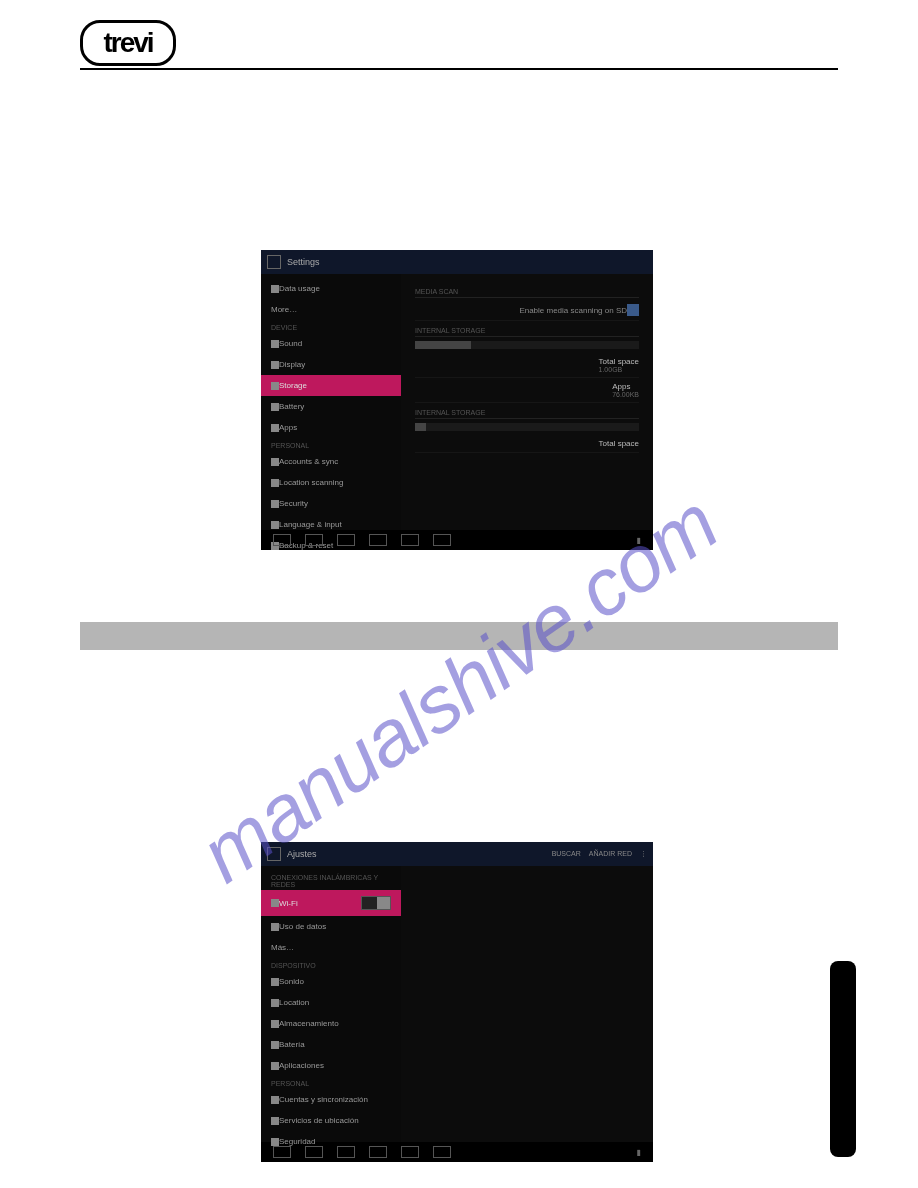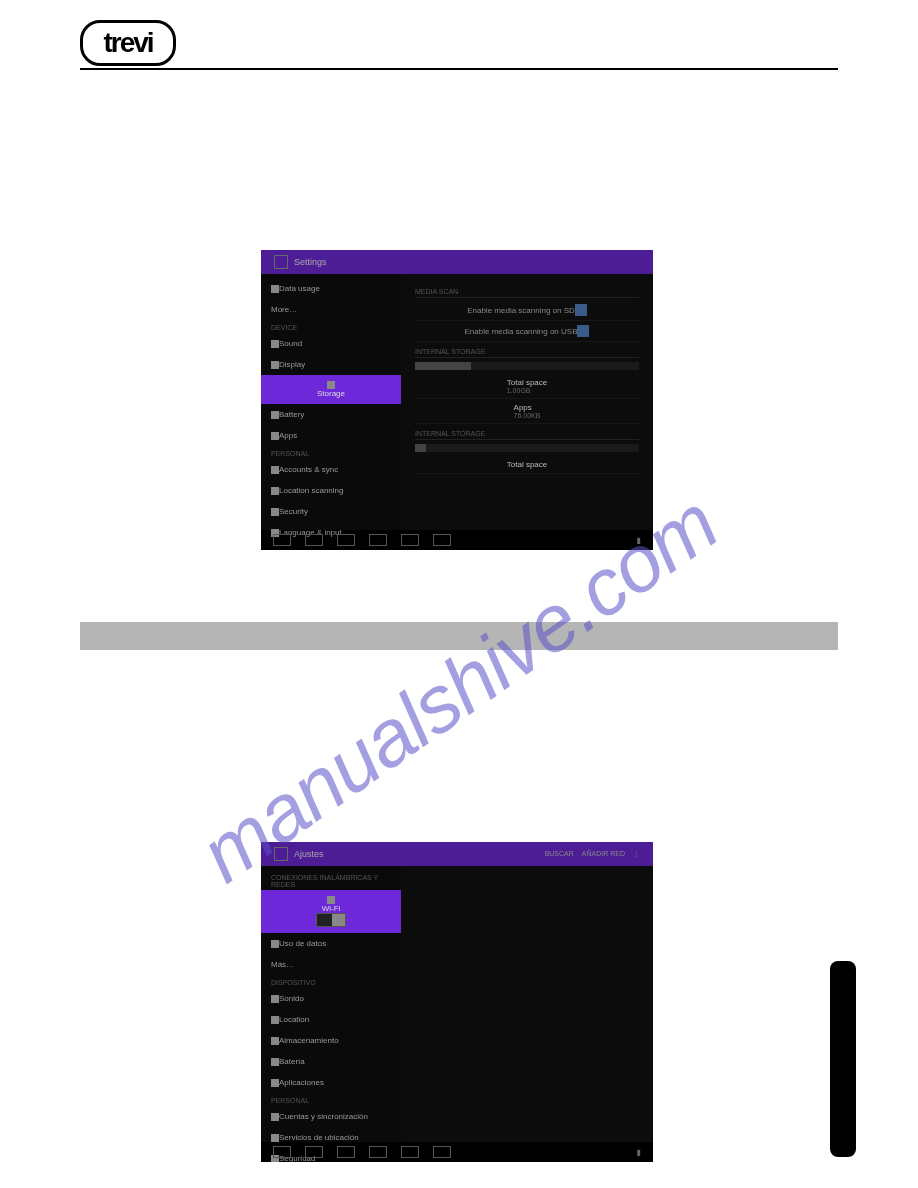--- a/index.html
+++ b/index.html
@@ -62,24 +62,24 @@
   .shot {
     position: absolute;
     background: #0c0c0c;
     color: #ccc;
     overflow: hidden;
   }
   .shot1 { left: 261px; top: 250px; width: 392px; height: 300px; }
   .shot2 { left: 261px; top: 842px; width: 392px; height: 320px; }
   .shot .titlebar {
     height: 24px;
-    background: #4c1d95;
+    background: #0f172a;
     display: flex;
     align-items: center;
-    padding: 0 13px;
+    padding: 0 6px;
     font-size: 9px;
     color: #aaa;
   }
   .shot .titlebar .gear {
     width: 12px; height: 12px;
     border: 1px solid #666;
     margin-right: 6px;
   }
   .shot .body {
     display: flex;
@@ -93,23 +93,22 @@
     padding: 4px 0;
   }
   .shot .left .item {
     display: flex;
     align-items: center;
     font-size: 8px;
     color: #999;
     padding: 6px 10px;
   }
   .shot .left .item.selected {
-    background: #6d28d9;
+    background: #be185d;
     color: #ddd;
-    flex-direction: column;
   }
   .shot .left .category {
     font-size: 7px;
     color: #555;
     padding: 4px 10px 2px;
   }
   .shot .left .ico {
     width: 8px; height: 8px;
     background: #888;
     display: inline-block;
@@ -124,21 +123,21 @@
   .shot .right .section {
     font-size: 7px;
     color: #555;
     margin: 6px 0 2px;
     border-bottom: 1px solid #222;
     padding-bottom: 2px;
   }
   .shot .right .row {
     padding: 4px 0;
     display: flex;
-    justify-content: center;
+    justify-content: flex-end;
     align-items: center;
     border-bottom: 1px solid #161616;
   }
   .shot .right .check {
     width: 10px; height: 10px;
     border: 1px solid #3a5a8a;
     display: inline-block;
   }
   .shot .right .check.on {
     background: #3a5a8a;
@@ -279,24 +278,20 @@
           </div>
         <div class="item">
             <span class="ico"></span>
             <span>Backup &amp; reset</span>
           </div>
       </div>
       <div class="right">
         <div class="section">MEDIA SCAN</div>
         <div class="row">
           <span>Enable media scanning on SD</span>
-          <span class="check on"></span>
-        </div>
-        <div class="row">
-          <span>Enable media scanning on USB</span>
           <span class="check on"></span>
         </div>
         <div class="section">INTERNAL STORAGE</div>
         <div class="bar">
             <div class="fill" style="width:25%"></div>
           </div>
         <div class="row kv">
           <div>
             <div class="k">Total space</div>
             <div class="v">1.00GB</div>

